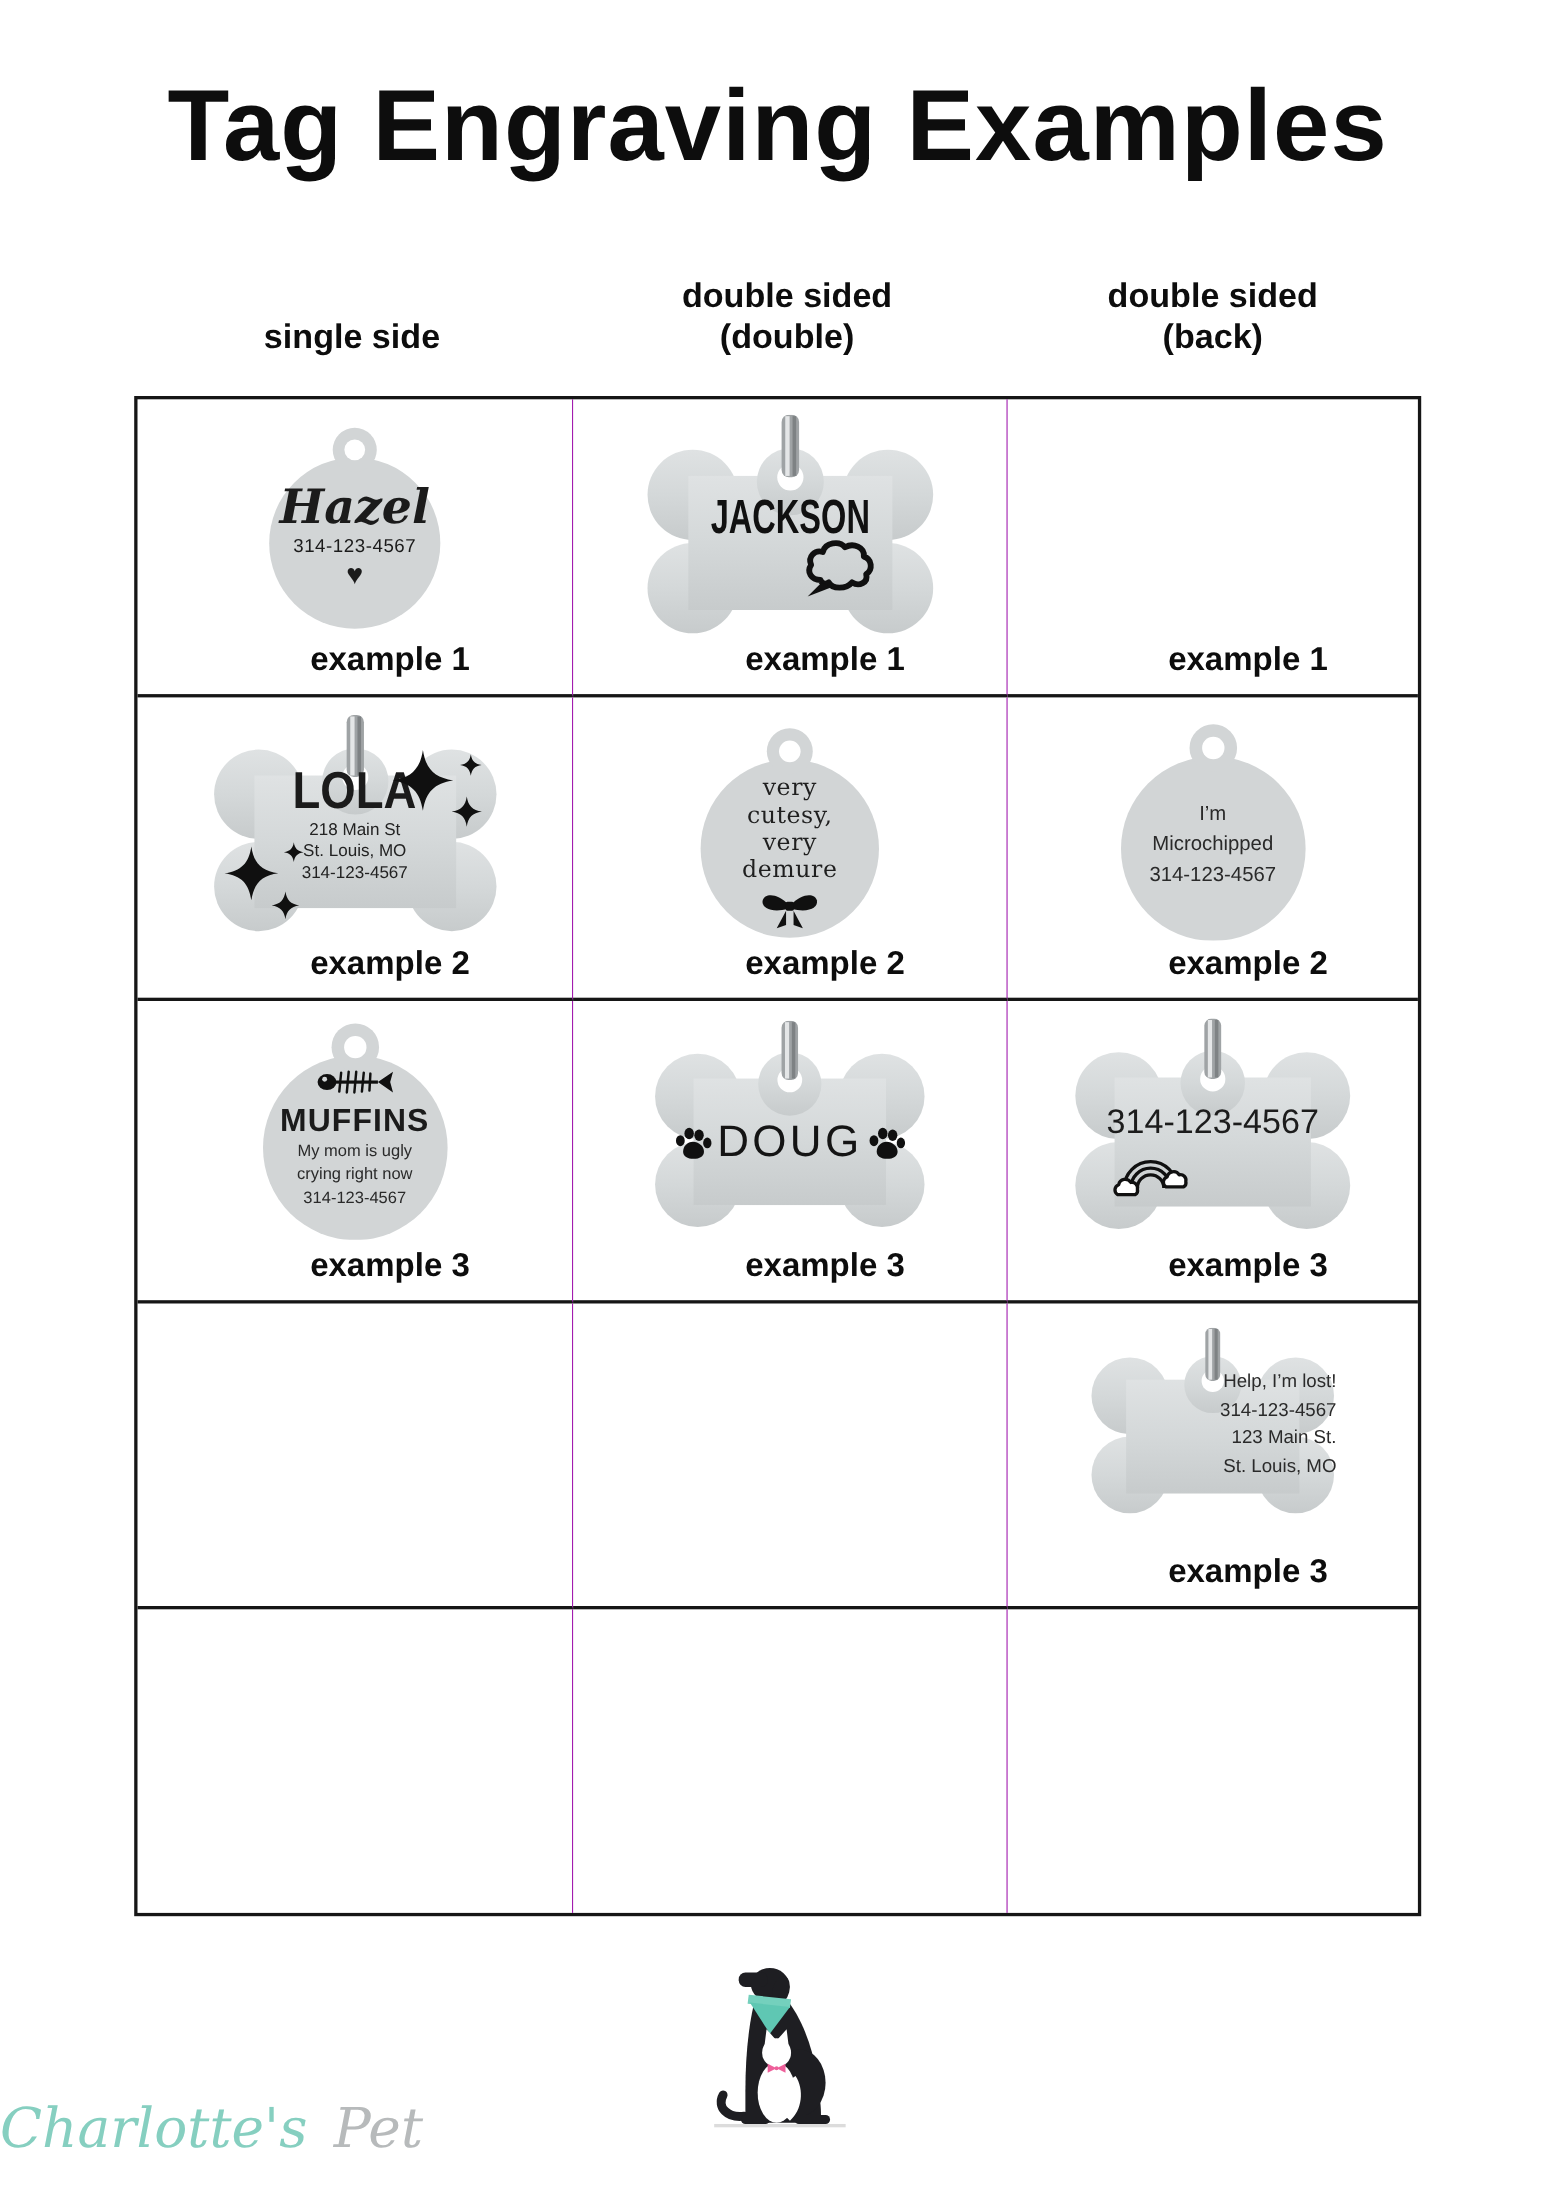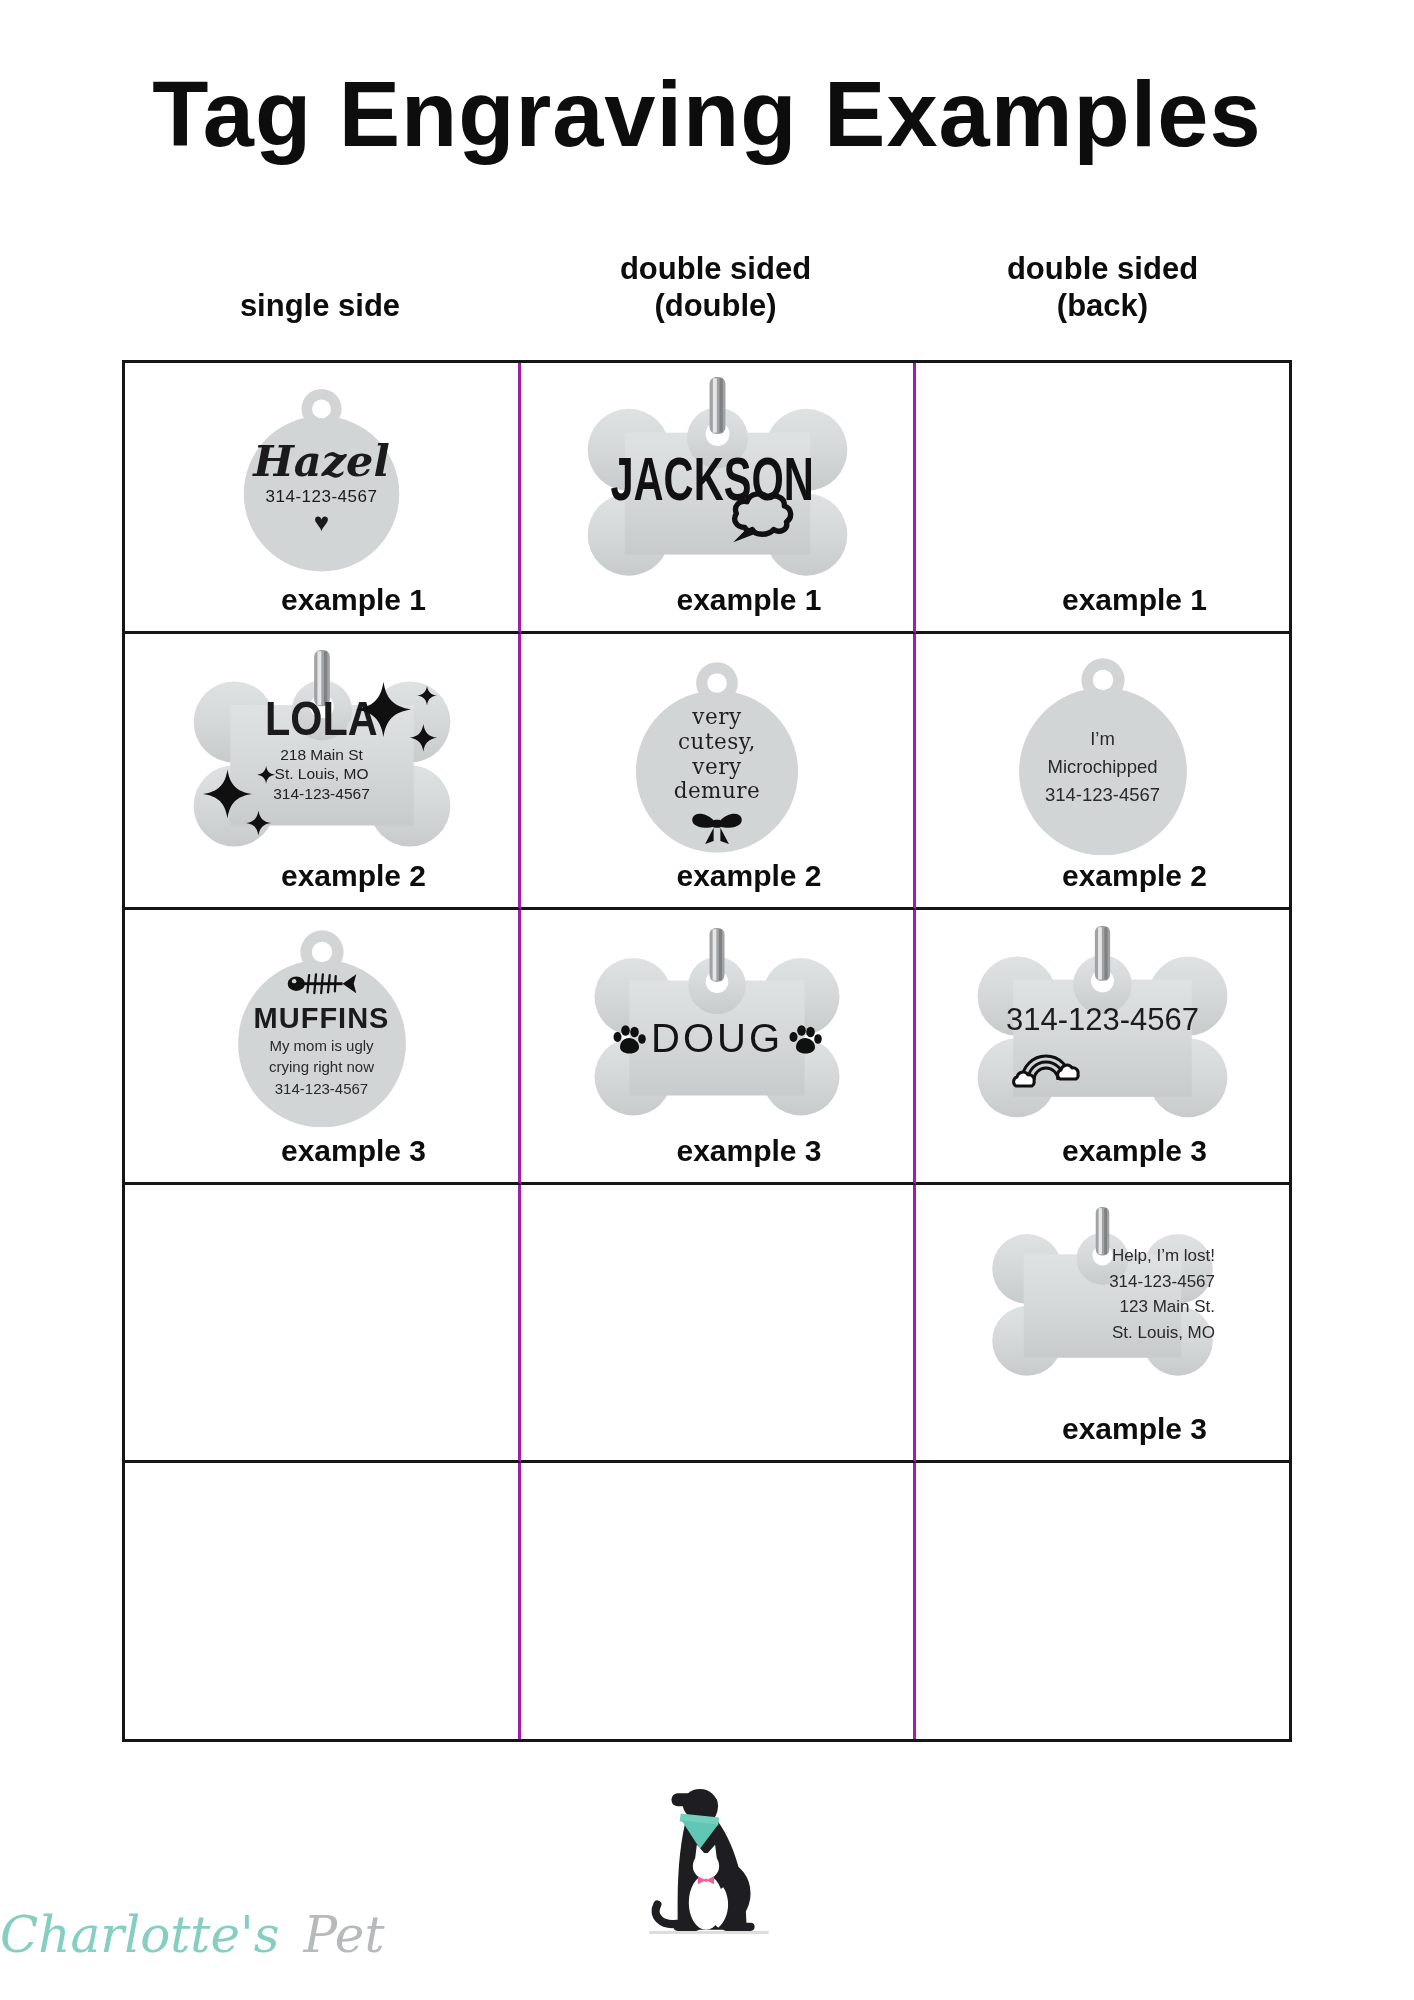--- a/index.html
+++ b/index.html
@@ -13,21 +13,21 @@
        height:86px;font-weight:bold;font-size:31px;line-height:1.2;color:#0d0d0d;text-align:center;}
   .colhead.c1{width:396px;}
   .colhead.c2{width:395px;}
   .colhead.c3{width:379px;}
   
   .grid{position:absolute;top:360px;left:122px;width:1170px;height:1382px;
        border:3px solid #161616;box-sizing:border-box;
        display:grid;grid-template-columns:396px 395px 373px;
        grid-template-rows:271px 276px 275px 278px 276px;}
   .cell{position:relative;box-sizing:border-box;display:flex;flex-direction:column;align-items:center;}
-  .cell.br{border-right:3px solid #a21caf;}
+  .cell.br{border-right:1px solid #a21caf;}
   .cell.bb{border-bottom:3px solid #161616;}
   .example-label{position:absolute;bottom:14px;left:0;width:100%;text-align:center;
        font-size:30px;font-weight:bold;color:#0d0d0d;padding-left:32px;}
   
   .tag{position:relative;flex:0 0 auto;}
   .tag svg.shape{display:block;width:100%;height:auto;}
   .tag-text{position:absolute;left:0;right:0;text-align:center;color:#1b1b1b;}
   .round-165{width:165px;}
   .round-172{width:172px;}
   .round-178{width:178px;}
@@ -35,22 +35,22 @@
   .bone-225{width:225px;}
   .bone-250{width:250px;}
   .bone-255{width:255px;}
   .bone-262{width:262px;}
   .bone-265{width:265px;}
   
   .hazel-name{font-family:"DejaVu Serif",serif;font-style:italic;font-weight:bold;font-size:43px;line-height:1;}
   .hazel-phone{font-size:17px;letter-spacing:.5px;margin-top:4px;}
   .heart-glyph{font-size:26px;line-height:1;margin-top:2px;}
   
-  .jackson-name{position:absolute;top:72px;left:0;right:0;text-align:left;
-       font-size:52px;font-weight:bold;letter-spacing:0;white-space:nowrap;}
+  .jackson-name{position:absolute;top:72px;left:0;right:0;text-align:center;
+       font-size:37px;font-weight:bold;letter-spacing:0;white-space:nowrap;}
   .jackson-name span{display:inline-block;transform:scale(.8,1.18);transform-origin:center;}
   .cloud-pos{position:absolute;top:112px;left:55%;width:66px;}
   
   .lines{font-size:16px;line-height:1.62;color:#2a2a2a;}
   .lines.sz18{font-size:18.5px;line-height:1.5;text-align:center;}
   .lines.sz15{font-size:15px;line-height:1.45;}
   
   .lola-name{font-size:45px;font-weight:bold;line-height:1;white-space:nowrap;}
   .lola-name span{display:inline-block;transform:scale(.92,1.05);}
   .lola-lines{font-size:15.5px;line-height:1.25;color:#222;margin-top:4px;}

